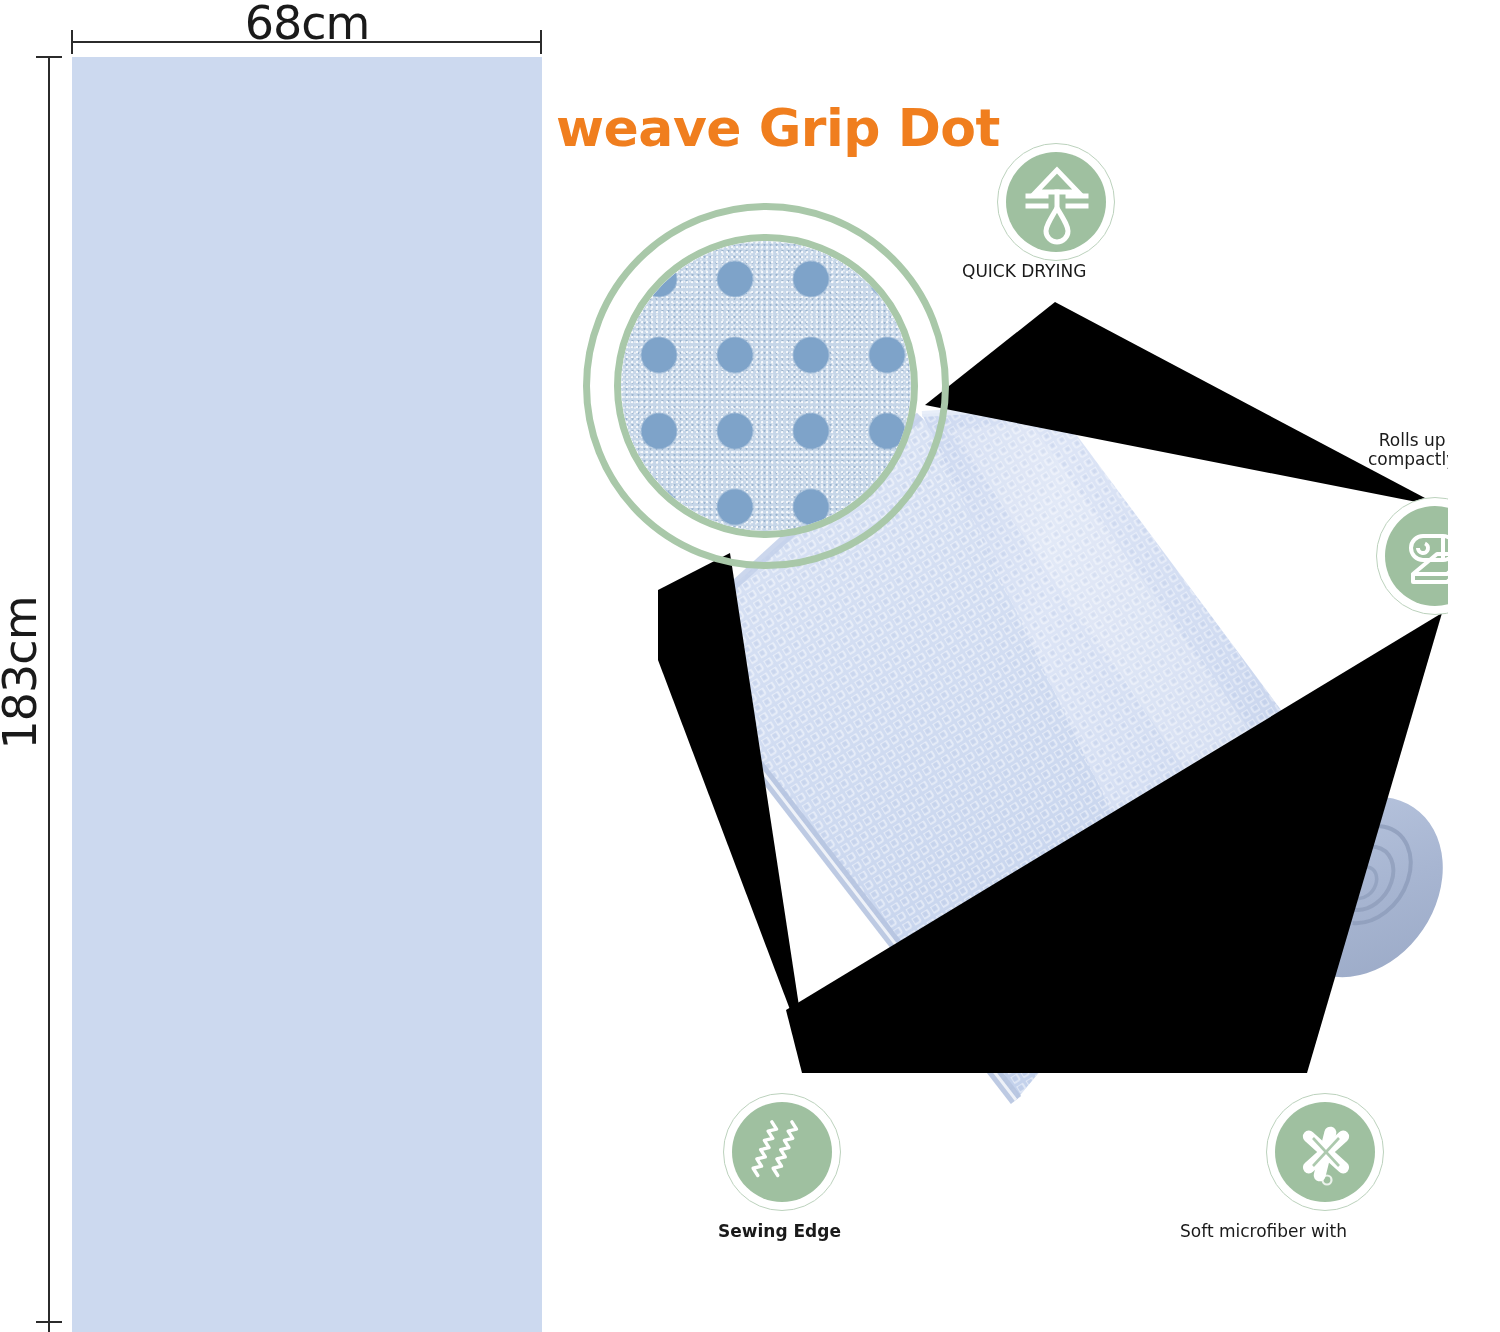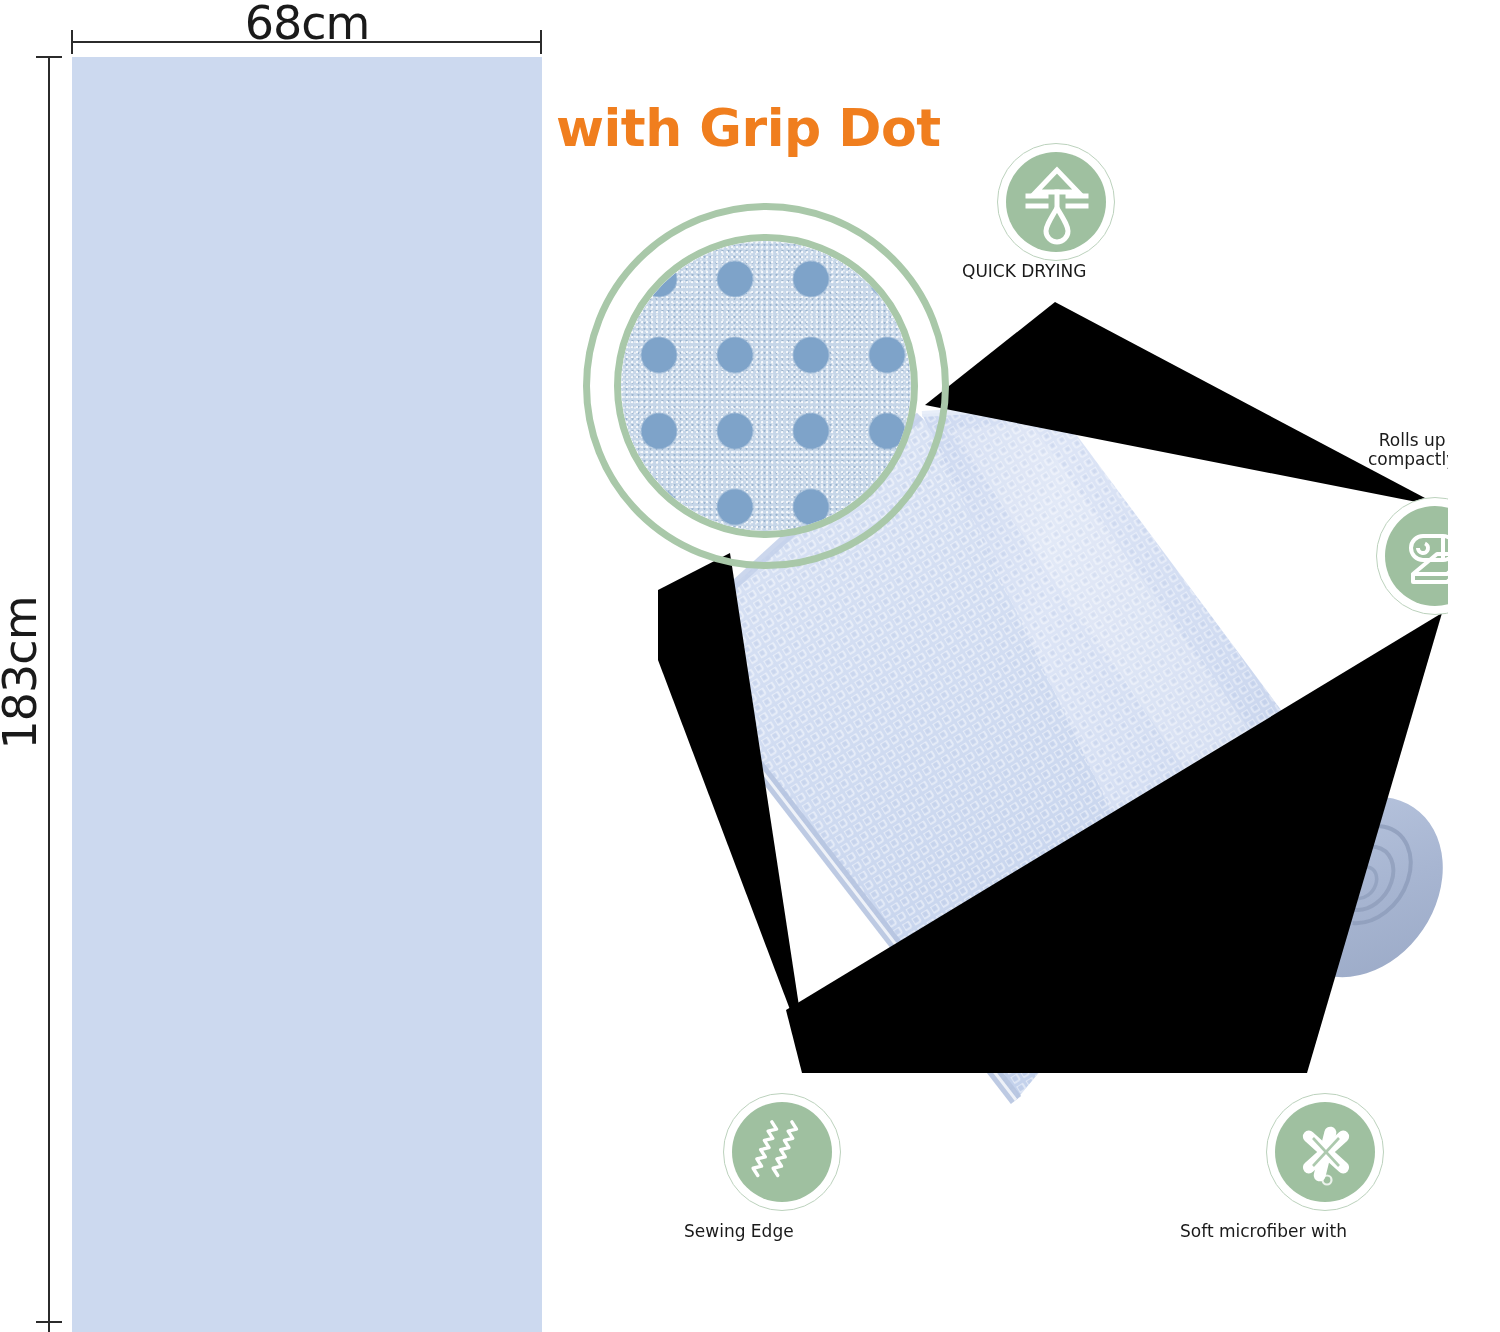--- a/index.html
+++ b/index.html
@@ -139,21 +139,21 @@
     white-space: pre-line;
   }
 
   #badge-quick { left: 997px; top: 143px; width: 118px; height: 118px; }
   #label-quick { left: 962px; top: 262px; }
 
   #badge-rolls { left: 1376px; top: 497px; width: 118px; height: 118px; }
   #label-rolls { left: 1368px; top: 431px; text-align: center; }
 
   #badge-sewing { left: 723px; top: 1093px; width: 118px; height: 118px; }
-  #label-sewing { left: 684px; top: 1222px; }
+  #label-sewing { left: 718px; top: 1222px; font-weight: bold; }
 
   #badge-weave { left: 1266px; top: 1093px; width: 118px; height: 118px; }
   #label-weave { left: 1180px; top: 1222px; }
 
   
   #magnifier {
     position: absolute;
     left: 583px;
     top: 203px;
     width: 366px;
@@ -217,21 +217,21 @@
   <div id="dim-width-line"></div>
   <div id="dim-width-tick-left"></div>
   <div id="dim-width-tick-right"></div>
   <div id="dim-width-label">68cm</div>
 
   <div id="dim-height-line"></div>
   <div id="dim-height-tick-top"></div>
   <div id="dim-height-tick-bottom"></div>
   <div id="dim-height-label">183cm</div>
 
-  <div id="headline">with Grip Dot</div>
+  <div id="headline">weave Grip Dot</div>
 
   <svg id="towel" viewBox="0 0 900 720">
     <defs>
       <linearGradient id="flatGrad" x1="0" y1="0" x2="0.35" y2="1">
         <stop offset="0%" stop-color="#dbe4f5"></stop>
         <stop offset="45%" stop-color="#d2ddf2"></stop>
         <stop offset="100%" stop-color="#c4d2ec"></stop>
       </linearGradient>
       <linearGradient id="rollGrad" x1="0" y1="0" x2="1" y2="0.15">
         <stop offset="0%" stop-color="#ccd8f0"></stop>

